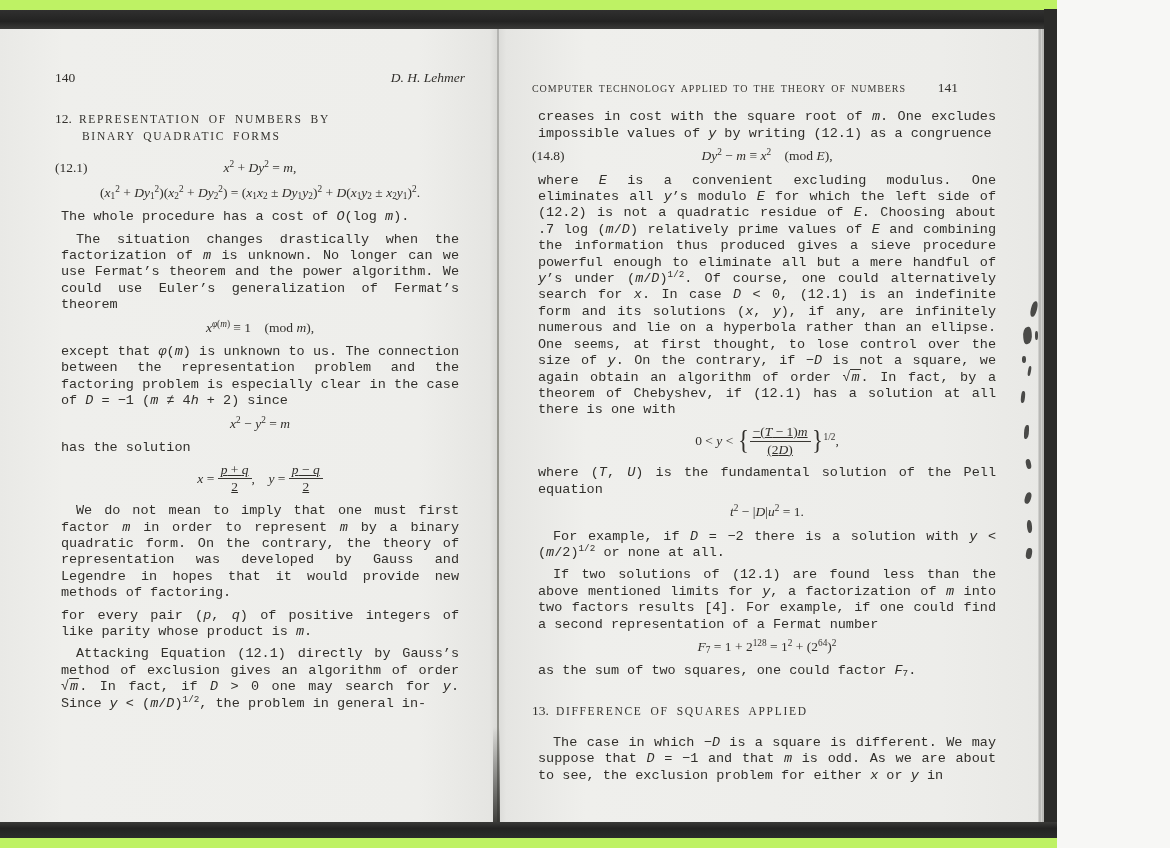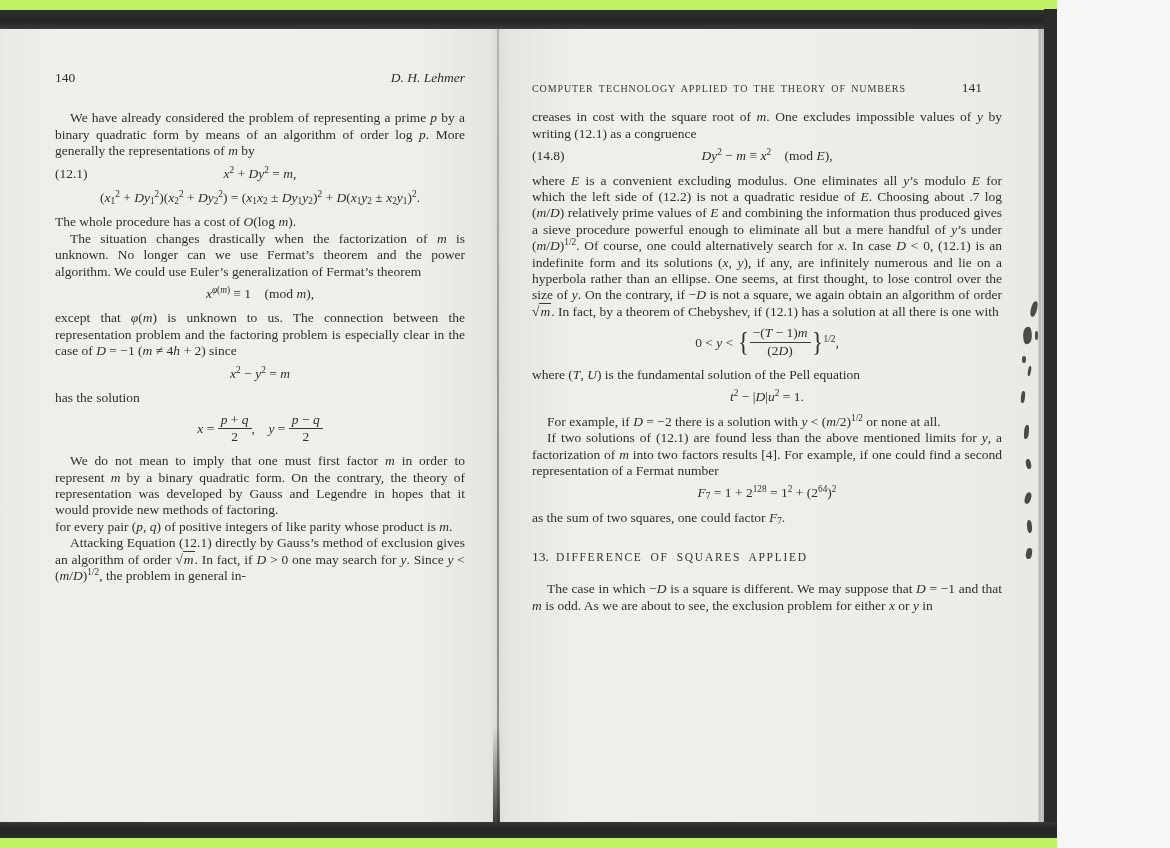--- a/index.html
+++ b/index.html
@@ -28,35 +28,35 @@
   .ink-mark{position:absolute;background:#2e2e2c;opacity:.85;border-radius:45%;}
 
   
   .col{position:absolute;font-size:13.5px;line-height:16.4px;text-align:justify;}
   .left-col{left:55px;top:70px;width:410px;}
   .right-col{left:532px;top:80px;width:470px;}
 
   .page-head{display:flex;justify-content:space-between;align-items:baseline;margin-bottom:24px;}
   .run-italic{font-style:italic;}
   .caps-head{font-size:10px;letter-spacing:.9px;word-spacing:2px;color:#3b3935;}
-  .folio-right{margin-right:20px;font-size:13.5px;}
+  .folio-right{margin-right:44px;font-size:13.5px;}
   .rp-head{margin-bottom:12px;}
 
   .sec-head{margin:22px 0 15px;font-size:11.5px;letter-spacing:1.7px;word-spacing:3.5px;line-height:17px;color:#34322e;text-align:left;}
   .sec-head .num{font-size:13.5px;letter-spacing:0;word-spacing:0;margin-right:7px;}
   .sec-head .l2{padding-left:27px;display:block;}
 
-  .body-p{margin:0;text-indent:15px;}
+  .body-p{margin:6px;text-indent:15px;font-family:Liberation Mono, monospace;}
   .body-p.noindent{text-indent:0;}
   .eq-row{position:relative;text-align:center;margin:6px 0 8px;text-indent:0;}
   .eq-label{position:absolute;left:0;}
   sup,sub{font-size:69%;line-height:0;}
   sup{vertical-align:.55em;}
   sub{vertical-align:-.25em;}
-  .frac{display:inline-block;vertical-align:-.62em;text-align:center;line-height:1.1;}
+  .frac{display:inline-block;vertical-align:-.62em;text-align:center;line-height:1.1;text-decoration:underline;}
   .fnum{display:block;padding:0 3px 1px;border-bottom:1px solid #3a3833;}
   .fden{display:block;padding-top:1px;}
   .bigd{display:inline-block;font-size:200%;vertical-align:-.15em;transform:scaleX(.85);line-height:0;}
   .radical{white-space:nowrap;}
   .rad-bar{border-top:1.3px solid #3a3833;padding:0 1px;}
 </style>
 </head>
 <body>
 
 <div class="photo">
@@ -83,21 +83,21 @@
   <span class="ink-mark" style="left:1025px;top:492px;width:6px;height:12px;transform:rotate(18deg);"></span>
   <span class="ink-mark" style="left:1027px;top:520px;width:5px;height:13px;transform:rotate(-5deg);"></span>
   <span class="ink-mark" style="left:1026px;top:548px;width:6px;height:11px;transform:rotate(9deg);"></span>
 
   <div class="col left-col">
     <div class="page-head">
       <span>140</span>
       <span class="run-italic">D. H. Lehmer</span>
     </div>
     <div>
-        <p class="body-p">We have already considered the problem of representing a prime <i>p</i> by a binary quadratic form by means of an algorithm of order log <i>p</i>. More generally the representations of <i>m</i> by</p>
+        <div class="sec-head"><span class="num">12.</span><span>REPRESENTATION OF NUMBERS BY</span><span class="l2">BINARY QUADRATIC FORMS</span></div>
         <div class="eq-row"><span class="eq-label">(12.1)</span><span><i>x</i><sup>2</sup> + <i>Dy</i><sup>2</sup> = <i>m</i>,</span></div>
         <div class="eq-row"><span>(<i>x</i><sub>1</sub><sup>2</sup> + <i>Dy</i><sub>1</sub><sup>2</sup>)(<i>x</i><sub>2</sub><sup>2</sup> + <i>Dy</i><sub>2</sub><sup>2</sup>) = (<i>x</i><sub>1</sub><i>x</i><sub>2</sub> ± <i>Dy</i><sub>1</sub><i>y</i><sub>2</sub>)<sup>2</sup> + <i>D</i>(<i>x</i><sub>1</sub><i>y</i><sub>2</sub> ± <i>x</i><sub>2</sub><i>y</i><sub>1</sub>)<sup>2</sup>.</span></div>
         <p class="body-p noindent">The whole procedure has a cost of <i>O</i>(log <i>m</i>).</p>
         <p class="body-p">The situation changes drastically when the factorization of <i>m</i> is unknown. No longer can we use Fermat’s theorem and the power algorithm. We could use Euler’s generalization of Fermat’s theorem</p>
         <div class="eq-row"><span><i>x</i><sup><i>φ</i>(<i>m</i>)</sup> ≡ 1 (mod <i>m</i>),</span></div>
         <p class="body-p noindent">except that <i>φ</i>(<i>m</i>) is unknown to us. The connection between the representation problem and the factoring problem is especially clear in the case of <i>D</i> = −1 (<i>m</i> ≠ 4<i>h</i> + 2) since</p>
         <div class="eq-row"><span><i>x</i><sup>2</sup> − <i>y</i><sup>2</sup> = <i>m</i></span></div>
         <p class="body-p noindent">has the solution</p>
         <div class="eq-row"><span><i>x</i> = <span class="frac"><span class="fnum"><i>p</i> + <i>q</i></span><span class="fden">2</span></span>,  <i>y</i> = <span class="frac"><span class="fnum"><i>p</i> − <i>q</i></span><span class="fden">2</span></span></span></div>
         <p class="body-p">We do not mean to imply that one must first factor <i>m</i> in order to represent <i>m</i> by a binary quadratic form. On the contrary, the theory of representation was developed by Gauss and Legendre in hopes that it would provide new methods of factoring.</p>

